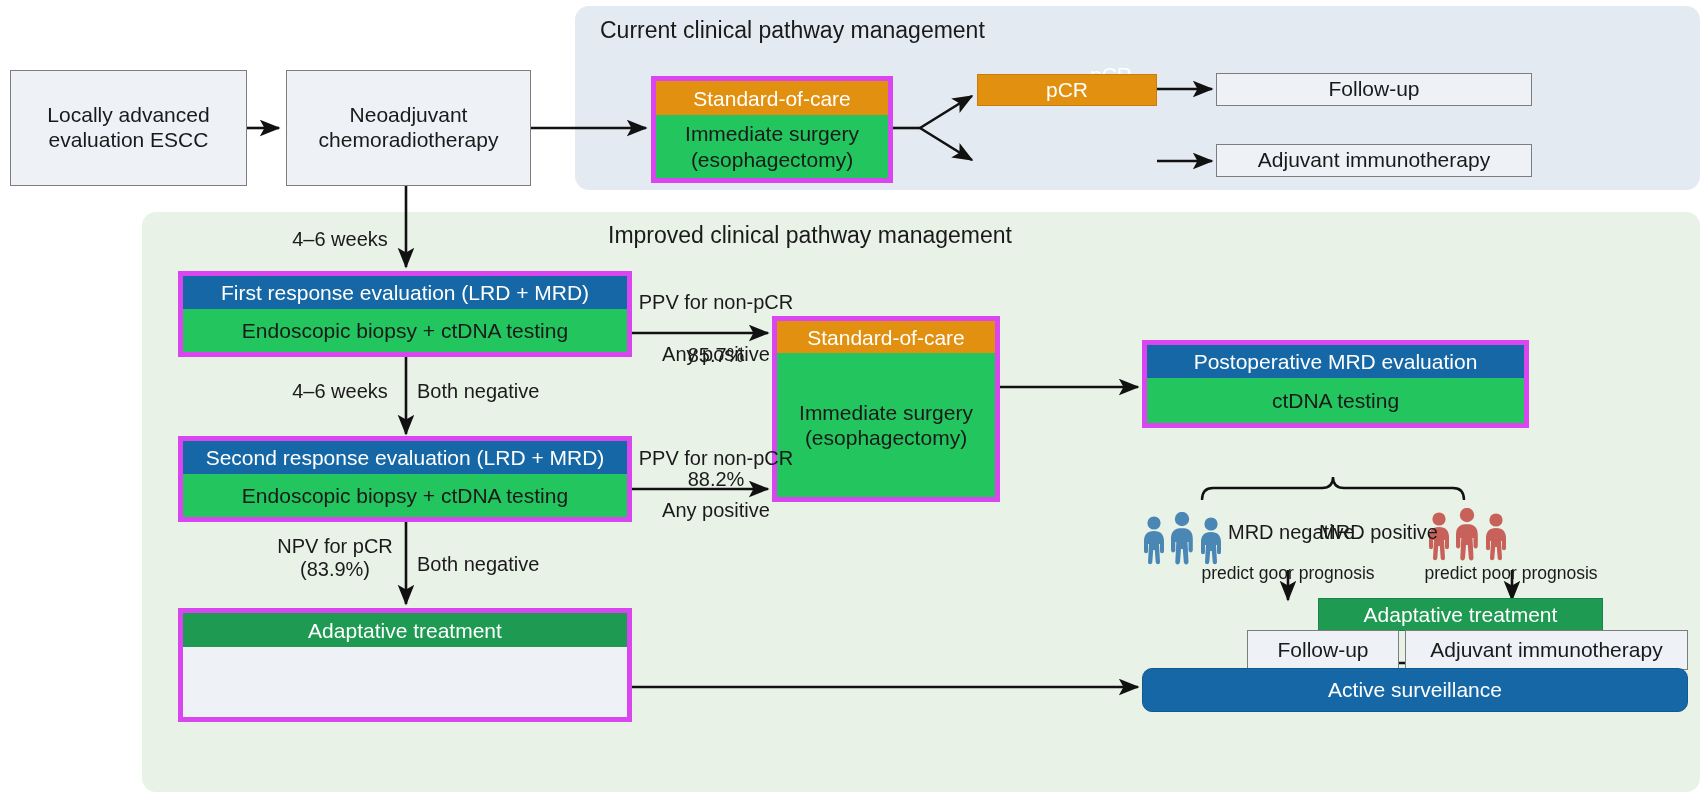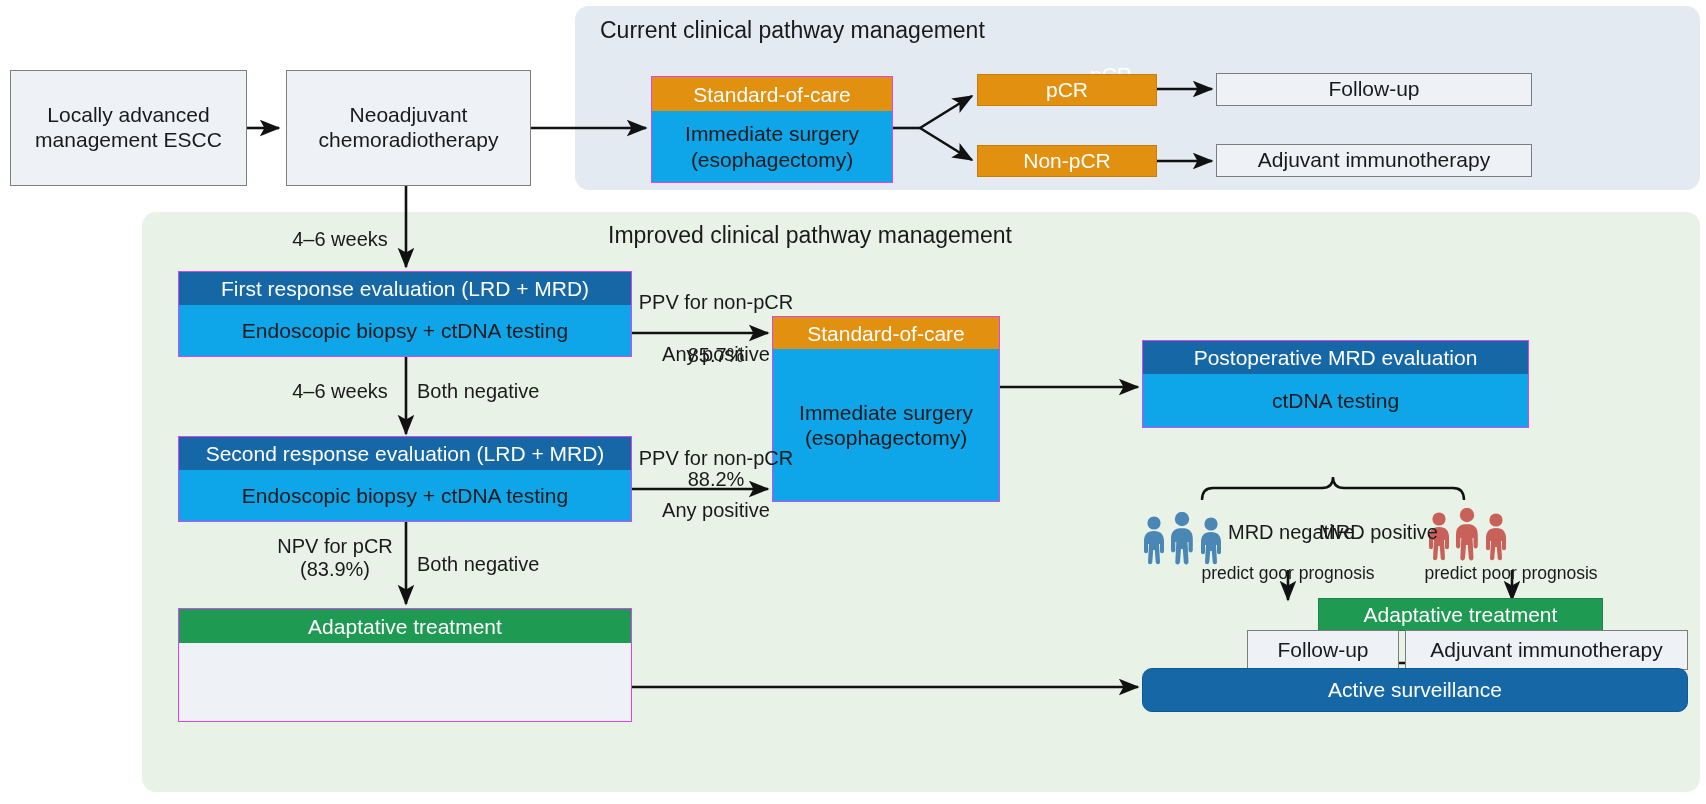--- a/index.html
+++ b/index.html
@@ -18,35 +18,35 @@
   }
 
   
   .box{
     position:absolute;box-sizing:border-box;
     border:1px solid #7d7d7d;background:#eef1f6;
     display:flex;align-items:center;justify-content:center;
     text-align:center;font-size:21px;line-height:1.18;color:#1a1a1a;
   }
   .hdr-box{
-    position:absolute;box-sizing:border-box;border:1px solid #d946ef;
+    position:absolute;box-sizing:border-box;border:5px solid #d946ef;
     background:#eef1f6;display:flex;flex-direction:column;
   }
   .hdr{
     box-sizing:border-box;width:100%;
     display:flex;align-items:center;justify-content:center;
     color:#ffffff;font-size:21px;line-height:1;white-space:nowrap;
   }
   .hdr.orange{background:#e2900f;}
   .hdr.blue{background:#1568a5;}
   .hdr.green{background:#1f9a52;}
   .body-cell{
     flex:1;display:flex;align-items:center;justify-content:center;
     text-align:center;font-size:21px;line-height:1.2;color:#1a1a1a;
-    background:#0ea5e9;padding:2px 6px;box-sizing:border-box;
+    background:#22c55e;padding:2px 6px;box-sizing:border-box;
   }
   .solid{
     position:absolute;box-sizing:border-box;
     display:flex;align-items:center;justify-content:center;
     text-align:center;color:#ffffff;font-size:21px;
     border:1px solid #7d7d7d;
   }
   .solid.orange{background:#e2900f;border-color:#c97d08;}
   .solid.blue{background:#1568a5;border-color:#11598f;border-radius:10px;}
 
@@ -116,44 +116,41 @@
 
       <line x1="1512" y1="570" x2="1512" y2="600" marker-end="url(#ah)"></line>
 
       <polyline points="1288,637 1288,663 1419,663 1419,637"></polyline>
       <line x1="1353" y1="663" x2="1353" y2="676" marker-end="url(#ah)"></line>
     </g>
   </svg>
 
   <div class="box" style="left:10px;top:70px;width:237px;height:116px;flex-direction:column;">
     <span>Locally advanced</span>
-    <span>management ESCC</span>
+    <span>evaluation ESCC</span>
   </div>
 
   <div class="box" style="left:286px;top:70px;width:245px;height:116px;flex-direction:column;">
     <span>Neoadjuvant</span>
     <span>chemoradiotherapy</span>
   </div>
 
   <div class="hdr-box" style="left:651px;top:76px;width:242px;height:107px;">
     <div class="hdr orange" style="height:34px;">Standard-of-care</div>
     <div class="body-cell" style="flex-direction:column;">
       <span>Immediate surgery</span>
       <span>(esophagectomy)</span>
     </div>
   </div>
 
   <div class="solid orange" style="left:1065px;top:74px;width:92px;height:0;">pCR</div>
   <div class="solid orange" style="left:977px;top:74px;width:180px;height:32px;">
     <span>pCR</span>
   </div>
 
-  <div class="solid orange" style="left:977px;top:145px;width:180px;height:32px;">
-    <span>Non-pCR</span>
-  </div>
 
   <div class="box" style="left:1216px;top:73px;width:316px;height:33px;">
     <span>Follow-up</span>
   </div>
 
   <div class="box" style="left:1216px;top:144px;width:316px;height:33px;">
     <span>Adjuvant immunotherapy</span>
   </div>
 
   <div class="hdr-box" style="left:178px;top:271px;width:454px;height:86px;">

